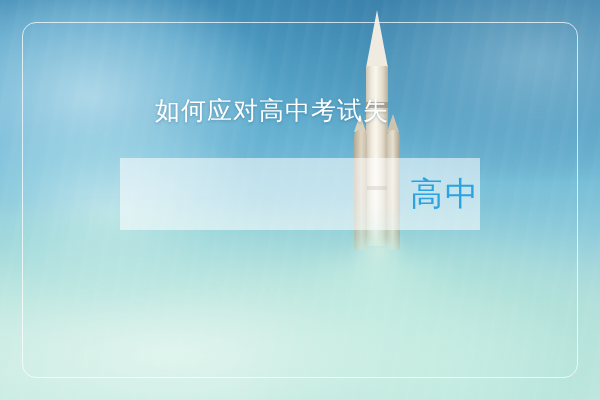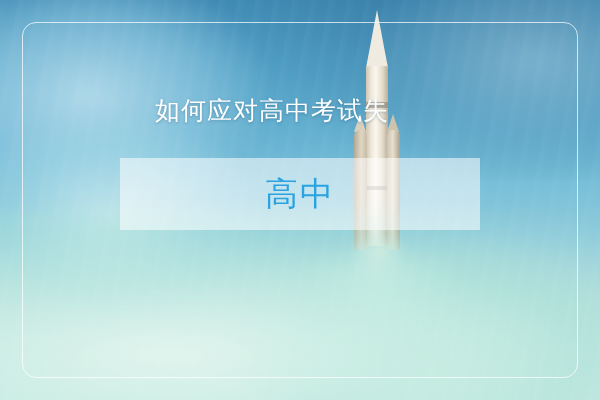--- a/index.html
+++ b/index.html
@@ -201,21 +201,21 @@
     letter-spacing: 1px;
     text-shadow: 0 1px 3px rgba(30,70,95,0.35);
   }
   .tag-bar {
     margin-top: 26px;
     width: 360px;
     height: 72px;
     background: rgba(255,255,255,0.55);
     display: flex;
     align-items: center;
-    justify-content: center;
+    justify-content: flex-end;
   }
   .tag-text {
     font-size: 33px;
     color: #2aa3e0;
     letter-spacing: 2px;
     font-weight: normal;
   }
 </style>
 </head>
 <body>

